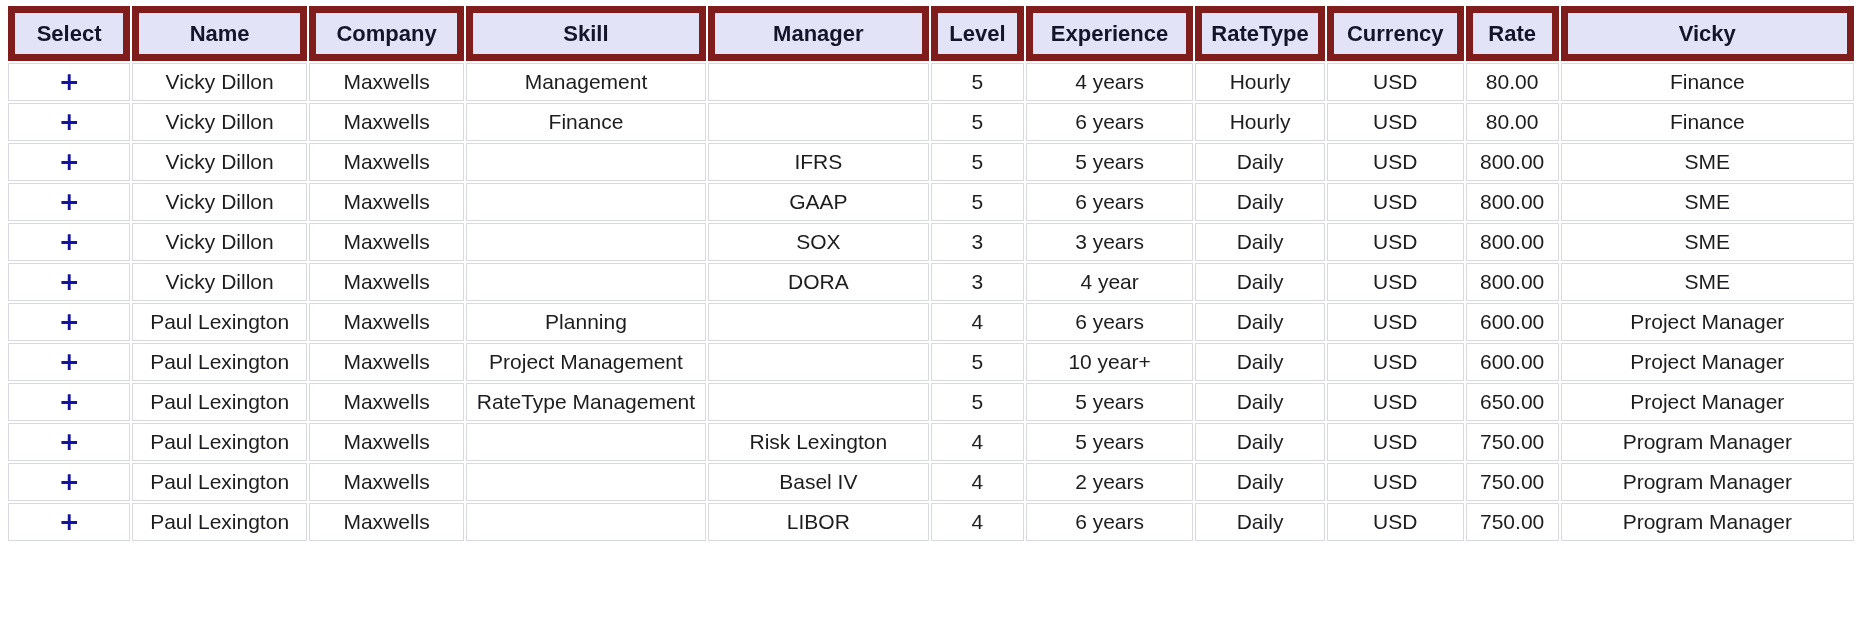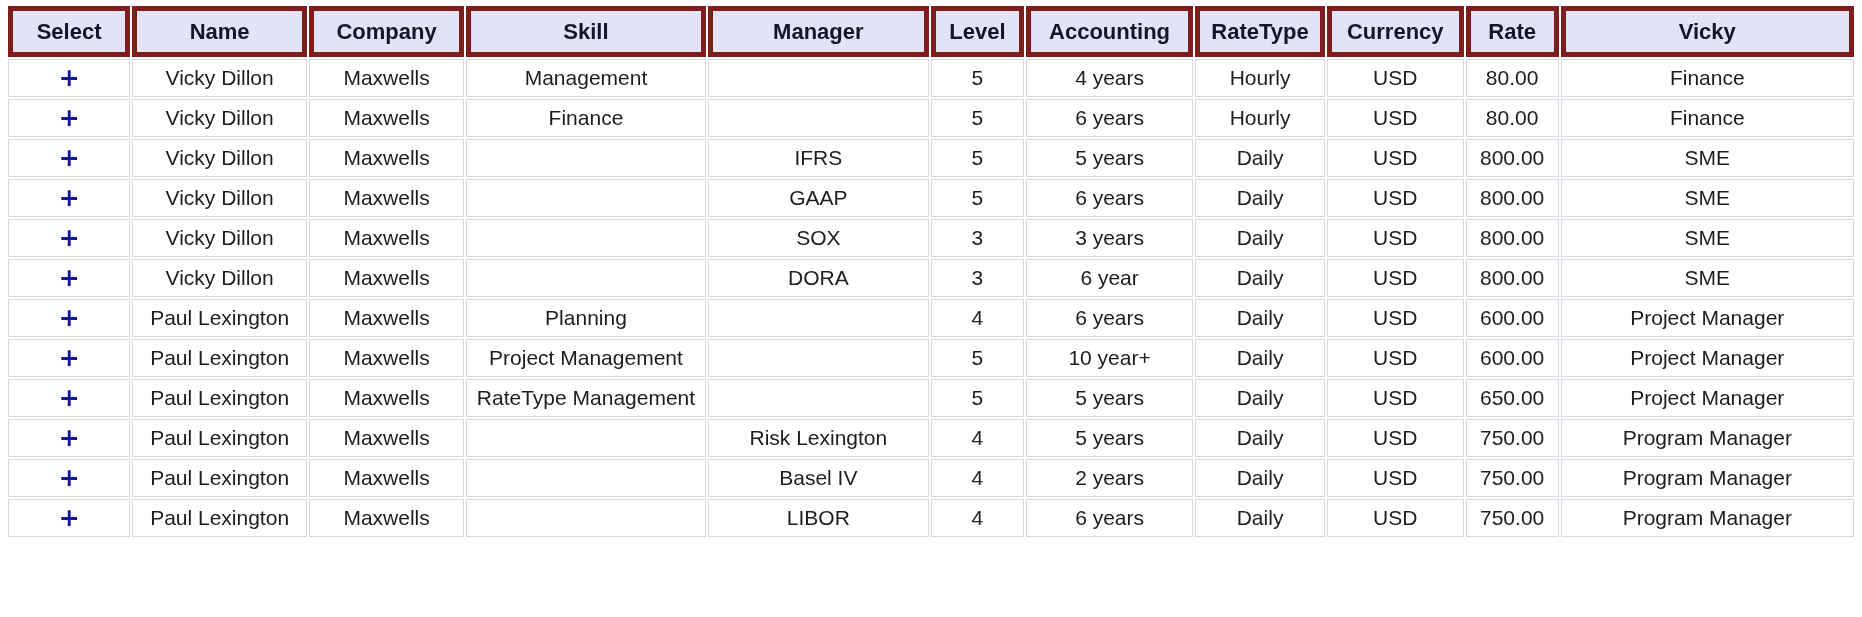--- a/index.html
+++ b/index.html
@@ -42,21 +42,21 @@
     height: 36px;
     padding: 0 4px;
     white-space: nowrap;
     overflow: visible;
     font-weight: 400;
     color: #1d1d1d;
   }
 
   table.grid thead th {
     background: #e3e3f7;
-    border: 5px solid #7f1d1d;
+    border: 7px solid #7f1d1d;
     font-weight: bold;
     font-size: 22px;
     height: 41px;
     color: #14142b;
   }
 
   
   col.c-select     { width: 100px; }
   col.c-name       { width: 143px; }
   col.c-company    { width: 127px; }
@@ -101,21 +101,21 @@
       <col class="c-role">
     </colgroup>
     <thead>
       <tr>
         <th>Select</th>
         <th>Name</th>
         <th>Company</th>
         <th>Skill</th>
         <th>Manager</th>
         <th>Level</th>
-        <th>Accounting</th>
+        <th>Experience</th>
         <th>RateType</th>
         <th>Currency</th>
         <th>Rate</th>
         <th>Vicky</th>
       </tr>
     </thead>
     <tbody id="table-body">
         <tr>
           <td><span class="plus-icon">+</span></td>
           <td>Vicky Dillon</td>
@@ -181,21 +181,21 @@
           <td>800.00</td>
           <td>SME</td>
         </tr>
         <tr>
           <td><span class="plus-icon">+</span></td>
           <td>Vicky Dillon</td>
           <td>Maxwells</td>
           <td class="cell-empty"></td>
           <td>DORA</td>
           <td>3</td>
-          <td>6 year</td>
+          <td>4 year</td>
           <td>Daily</td>
           <td>USD</td>
           <td>800.00</td>
           <td>SME</td>
         </tr>
         <tr>
           <td><span class="plus-icon">+</span></td>
           <td>Paul Lexington</td>
           <td>Maxwells</td>
           <td>Planning</td>

